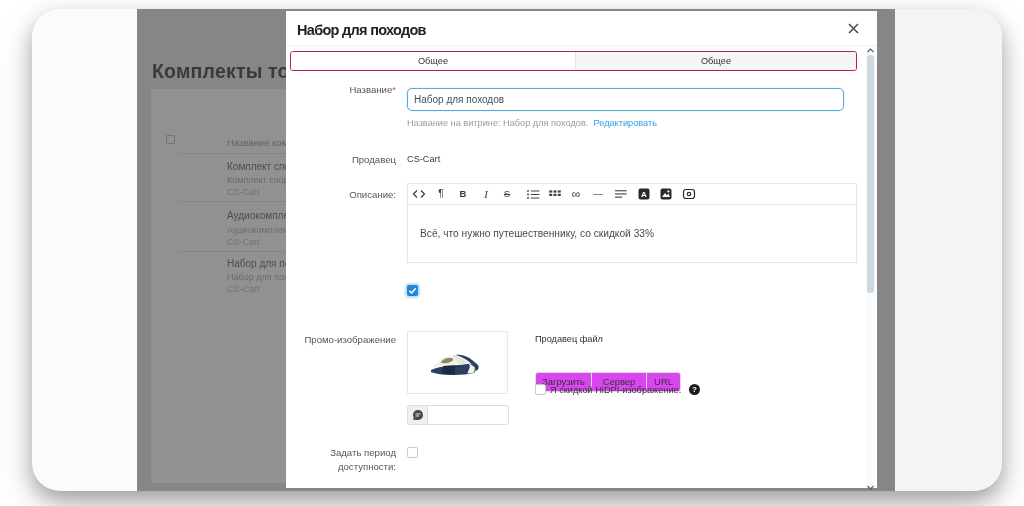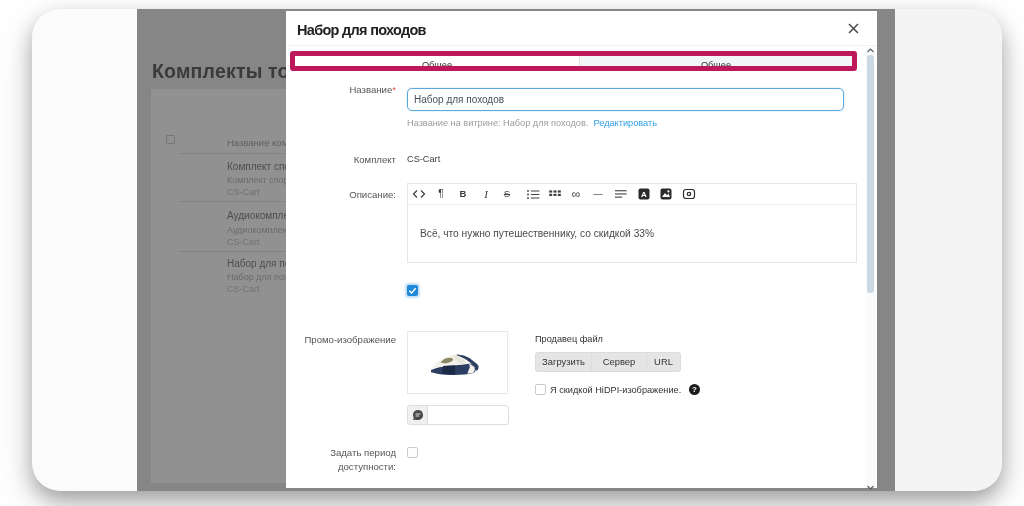--- a/index.html
+++ b/index.html
@@ -25,21 +25,21 @@
   .rowt { position:absolute; left:76px; font-size:10px; color:#4e4e4e; }
   .rows { position:absolute; left:76px; font-size:9px; color:#6b6b6b; }
   .rowc { position:absolute; left:76px; font-size:9px; color:#727272; }
   
   #modal { position:absolute; left:149px; top:2px; width:591px; height:477px;
     background:#ffffff; }
   #mtitle { position:absolute; left:11px; top:9px; font-size:14.5px; line-height:20px;
     font-weight:bold; color:#222222; letter-spacing:-0.7px; }
   #mhdrline { position:absolute; left:0; right:0; top:34px; height:1px; background:#f1f1f1; }
   #tabs { position:absolute; left:4px; top:40px; width:567px; height:20px;
-    border:5px solid #be185d; border-radius:3px; display:flex; overflow:hidden;
+    border:1px solid #be185d; border-radius:3px; display:flex; overflow:hidden;
     font-size:9.2px; color:#333; }
   #tab1 { width:284px; background:#fff; text-align:center; line-height:18px; }
   #tab2 { flex:1; background:#f3f5f7; border-left:1px solid #e0e4e7;
     text-align:center; line-height:18px; }
   .lab { position:absolute; right:481px; text-align:right; font-size:9.6px;
     color:#555555; line-height:13.5px; }
   .red { color:#e0483f; }
   #nameinput { position:absolute; left:121px; top:77px; width:437px; height:23px;
     border:1.5px solid #58a8dc; border-radius:5px; background:#fff;
     box-shadow:0 0 2px rgba(90,170,220,0.4);
@@ -53,22 +53,22 @@
     border-bottom:1px solid #ebebeb; }
   .ticon { position:absolute; top:2px; width:18px; height:16px; text-align:center;
     font-size:9.5px; color:#3c3c3c; line-height:16px; }
   #desctext { position:absolute; left:12px; top:44px; font-size:10.2px; color:#4a4a4a; }
   #promocb { position:absolute; left:121px; top:274px; width:11px; height:11px;
     background:#1f88d9; border-radius:2px; box-shadow:0 0 2px 2px rgba(120,180,230,0.45); }
   #imgbox { position:absolute; left:121px; top:320px; width:101px; height:63px;
     border:1px solid #e8e8e8; background:#fff; }
   #selfile { position:absolute; left:249px; top:323px; font-size:9.2px; color:#333; }
   #btngroup { position:absolute; left:249px; top:341px; display:flex; }
-  .btn { height:20px; border:1px solid #dcdcdc; background:#e5e5e5; font-size:9.4px;
-    color:#333; line-height:18px; text-align:center; }
+  .btn { height:20px; border:1px solid #dcdcdc; background:#d946ef; font-size:9.4px;
+    color:#333; line-height:18px; text-align:center;margin-top:20px; }
   #hidpicb { position:absolute; left:249px; top:373px; width:11px; height:11px;
     border:1px solid #c9c9c9; border-radius:2px; background:#fff; }
   #hidpitxt { position:absolute; left:264px; top:374px; font-size:9.2px; color:#333; }
   #qmark { position:absolute; left:403px; top:373px; width:11px; height:11px;
     background:#1c1c1c; border-radius:50%; color:#fff; font-size:8px; font-weight:bold;
     text-align:center; line-height:11px; }
   #comminput { position:absolute; left:121px; top:394px; width:102px; height:20px;
     border:1px solid #dddddd; border-radius:3px; background:#fff; overflow:hidden; }
   #commaddon { position:absolute; left:0; top:0; width:20px; height:18px;
     background:#f0f0f0; border-right:1px solid #dddddd; }
@@ -108,21 +108,21 @@
       <div id="mhdrline"></div>
       <div id="tabs">
           <div id="tab1">Общее</div>
           <div id="tab2">Общее</div>
         </div>
 
       <div class="lab" style="top:72px">Название<span class="red">*</span></div>
       <div id="nameinput">Набор для походов</div>
       <div id="hint">Название на витрине: Набор для походов.&nbsp; <a>Редактировать</a></div>
 
-      <div class="lab" style="top:142px">Комплект</div>
+      <div class="lab" style="top:142px">Продавец</div>
       <div id="vendor">CS-Cart</div>
 
       <div class="lab" style="top:177px">Описание:</div>
       <div id="editor">
         <div id="toolbar">
           <svg class="ticon" style="left:2px" width="14" height="16" viewBox="0 0 14 16">
             <path d="M5 4.5 L1.5 8 L5 11.5 M9 4.5 L12.5 8 L9 11.5" stroke="#3c3c3c" stroke-width="1.2" fill="none"></path>
           </svg>
           <div class="ticon" style="left:24px; font-size:10px;">¶</div>
           <div class="ticon" style="left:46px; font-weight:bold;">B</div>

